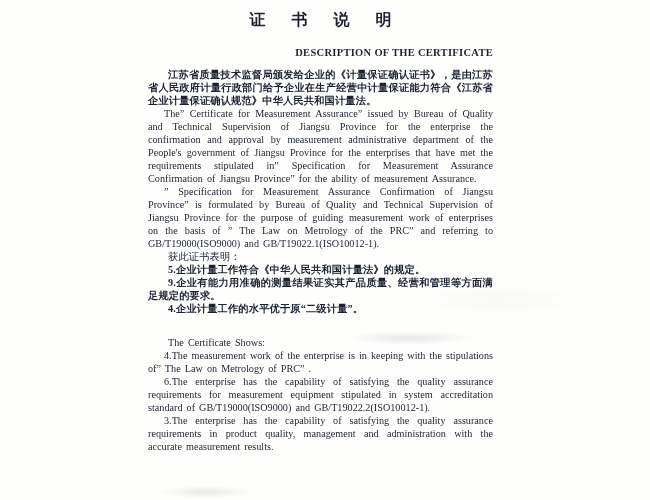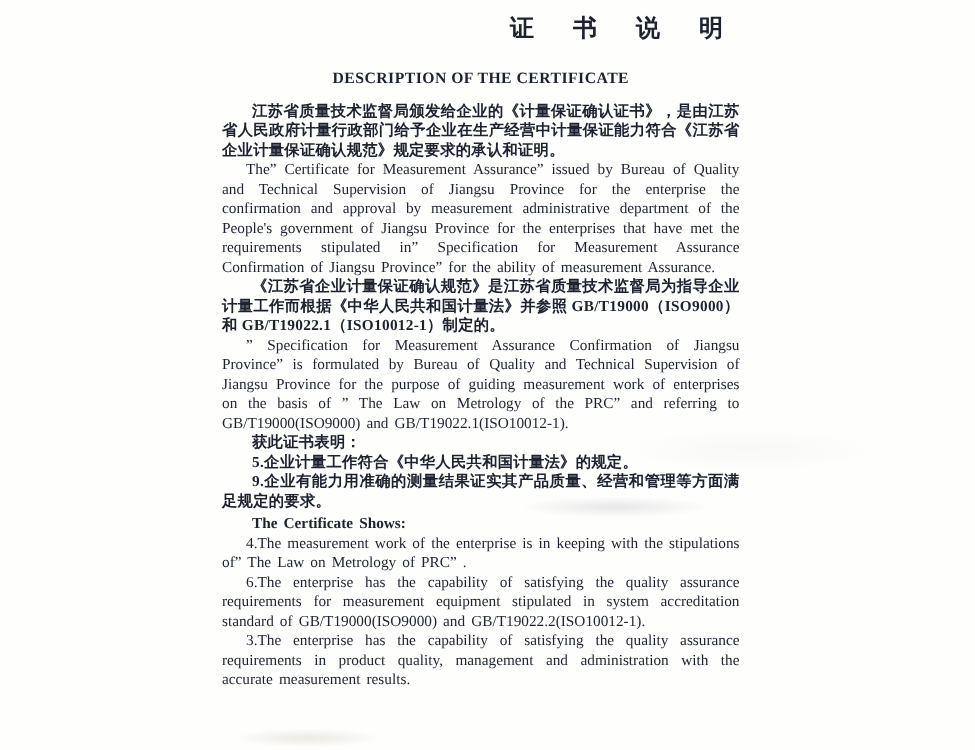--- a/index.html
+++ b/index.html
@@ -22,64 +22,64 @@
     font-family: "Liberation Serif", "DejaVu Serif", serif;
     color: #1c2230;
   }
   .content {
     position: absolute;
     left: 148px;
     top: 10px;
     width: 345px;
   }
   .title-cn {
-    text-align: right;
+    text-align: center;
     font-size: 16px;
     font-weight: bold;
     letter-spacing: 11px;
     margin: 0 0 16px 11px; 
     line-height: 20px;
   }
   .title-en {
-    text-align: center;
+    text-align: right;
     font-size: 10.5px;
     font-weight: bold;
     letter-spacing: 0.3px;
     margin-top: 4px;
     line-height: 13px;
   }
   p {
     margin: 0;
     font-size: 10.2px;
     line-height: 13px;
     text-align: justify;
   }
   .first-gap { margin-top: 9px; }
   p.cn { text-indent: 20px; font-weight: 600; letter-spacing: 0.2px; }
   p.en { text-indent: 16px; font-weight: normal; word-spacing: 1.5px; }
-  p.heading { text-indent: 20px; font-weight: bold; }
-  .gap-before { margin-top: 2px; }
+  p.heading { text-indent: 20px; font-weight: normal; }
+  .gap-before { margin-top: 21px; }
 </style>
 </head>
 <body>
 
 <div class="page">
   <div class="content">
 
     <div class="title-cn">证 书 说 明</div>
     <div class="title-en">DESCRIPTION OF THE CERTIFICATE</div>
 
-    <p class="cn first-gap">江苏省质量技术监督局颁发给企业的《计量保证确认证书》，是由江苏省人民政府计量行政部门给予企业在生产经营中计量保证能力符合《江苏省企业计量保证确认规范》规定要求的承认和证明。</p>
+    <p class="cn first-gap">江苏省质量技术监督局颁发给企业的《计量保证确认证书》，是由江苏省人民政府计量行政部门给予企业在生产经营中计量保证能力符合《江苏省企业计量保证确认规范》中华人民共和国计量法。</p>
     <p class="en">The” Certificate for Measurement Assurance” issued by Bureau of Quality and Technical Supervision of Jiangsu Province for the enterprise the confirmation and approval by measurement administrative department of the People's government of Jiangsu Province for the enterprises that have met the requirements stipulated in” Specification for Measurement Assurance Confirmation of Jiangsu Province” for the ability of measurement Assurance.</p>
-    <p class="cn">《江苏省企业计量保证确认规范》是江苏省质量技术监督局为指导企业计量工作而根据《中华人民共和国计量法》并参照 GB/T19000（ISO9000）和 GB/T19022.1（ISO10012-1）制定的。</p>
     <p class="en">” Specification for Measurement Assurance Confirmation of Jiangsu Province” is formulated by Bureau of Quality and Technical Supervision of Jiangsu Province for the purpose of guiding measurement work of enterprises on the basis of ” The Law on Metrology of the PRC” and referring to GB/T19000(ISO9000) and GB/T19022.1(ISO10012-1).</p>
 
     <p class="cn heading">获此证书表明：</p>
     <p class="cn">5.企业计量工作符合《中华人民共和国计量法》的规定。</p>
     <p class="cn">9.企业有能力用准确的测量结果证实其产品质量、经营和管理等方面满足规定的要求。</p>
+    <p class="cn">4.企业计量工作的水平优于原“二级计量”。</p>
 
     <p class="en heading gap-before">The Certificate Shows:</p>
     <p class="en">4.The measurement work of the enterprise is in keeping with the stipulations of” The Law on Metrology of PRC” .</p>
     <p class="en">6.The enterprise has the capability of satisfying the quality assurance requirements for measurement equipment stipulated in system accreditation standard of GB/T19000(ISO9000) and GB/T19022.2(ISO10012-1).</p>
     <p class="en">3.The enterprise has the capability of satisfying the quality assurance requirements in product quality, management and administration with the accurate measurement results.</p>
 
   </div>
 </div>
 
 </body></html>

